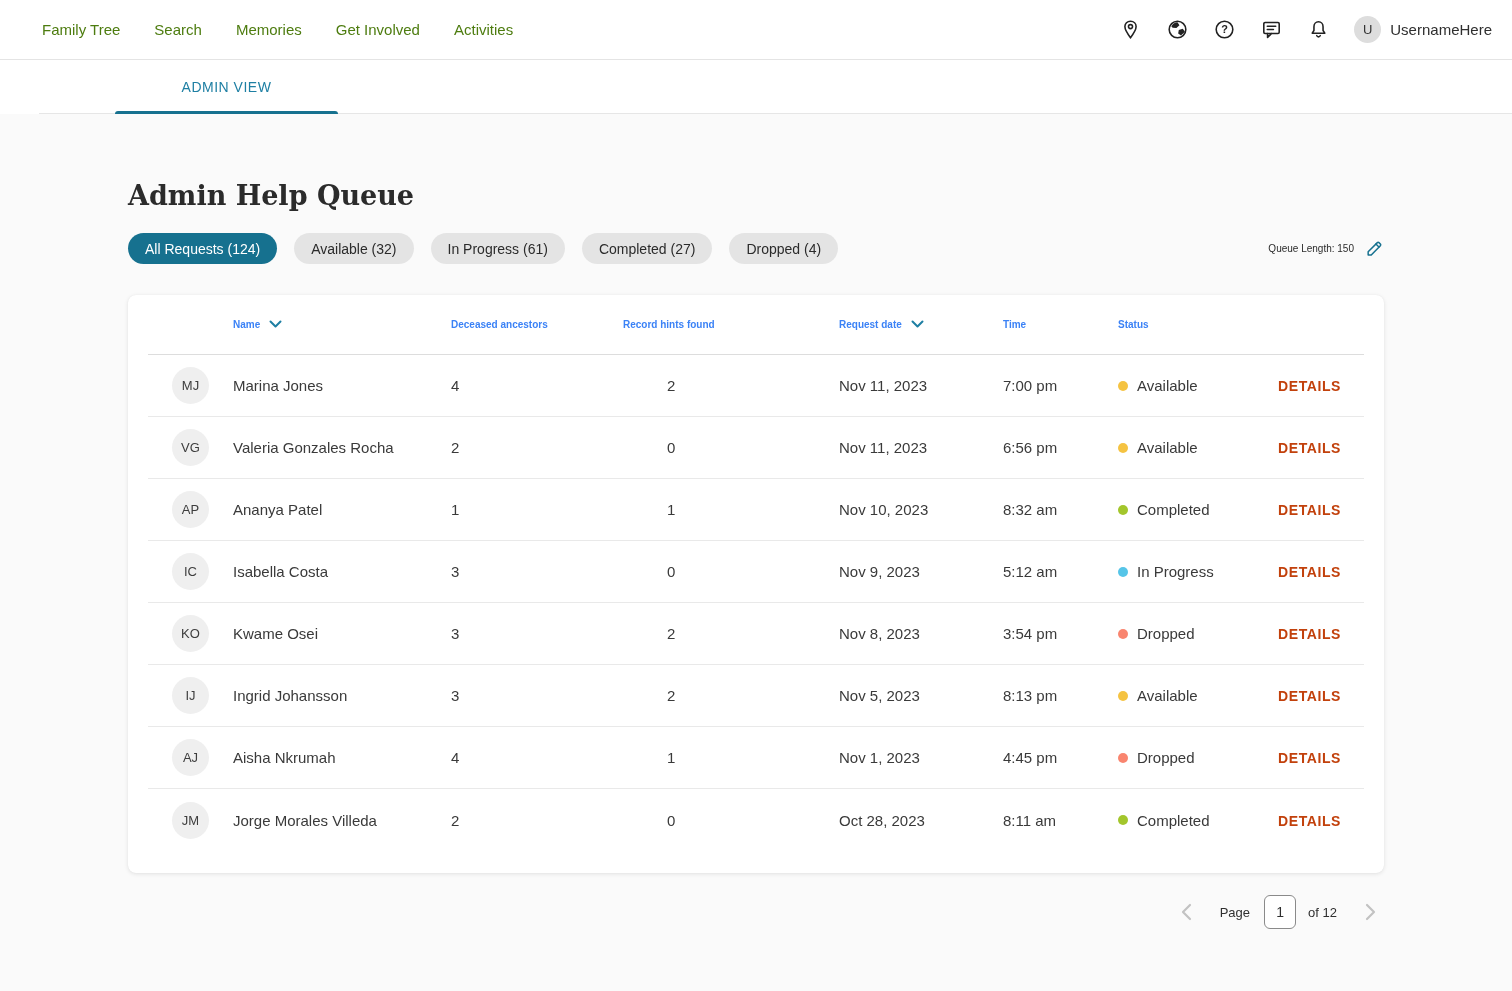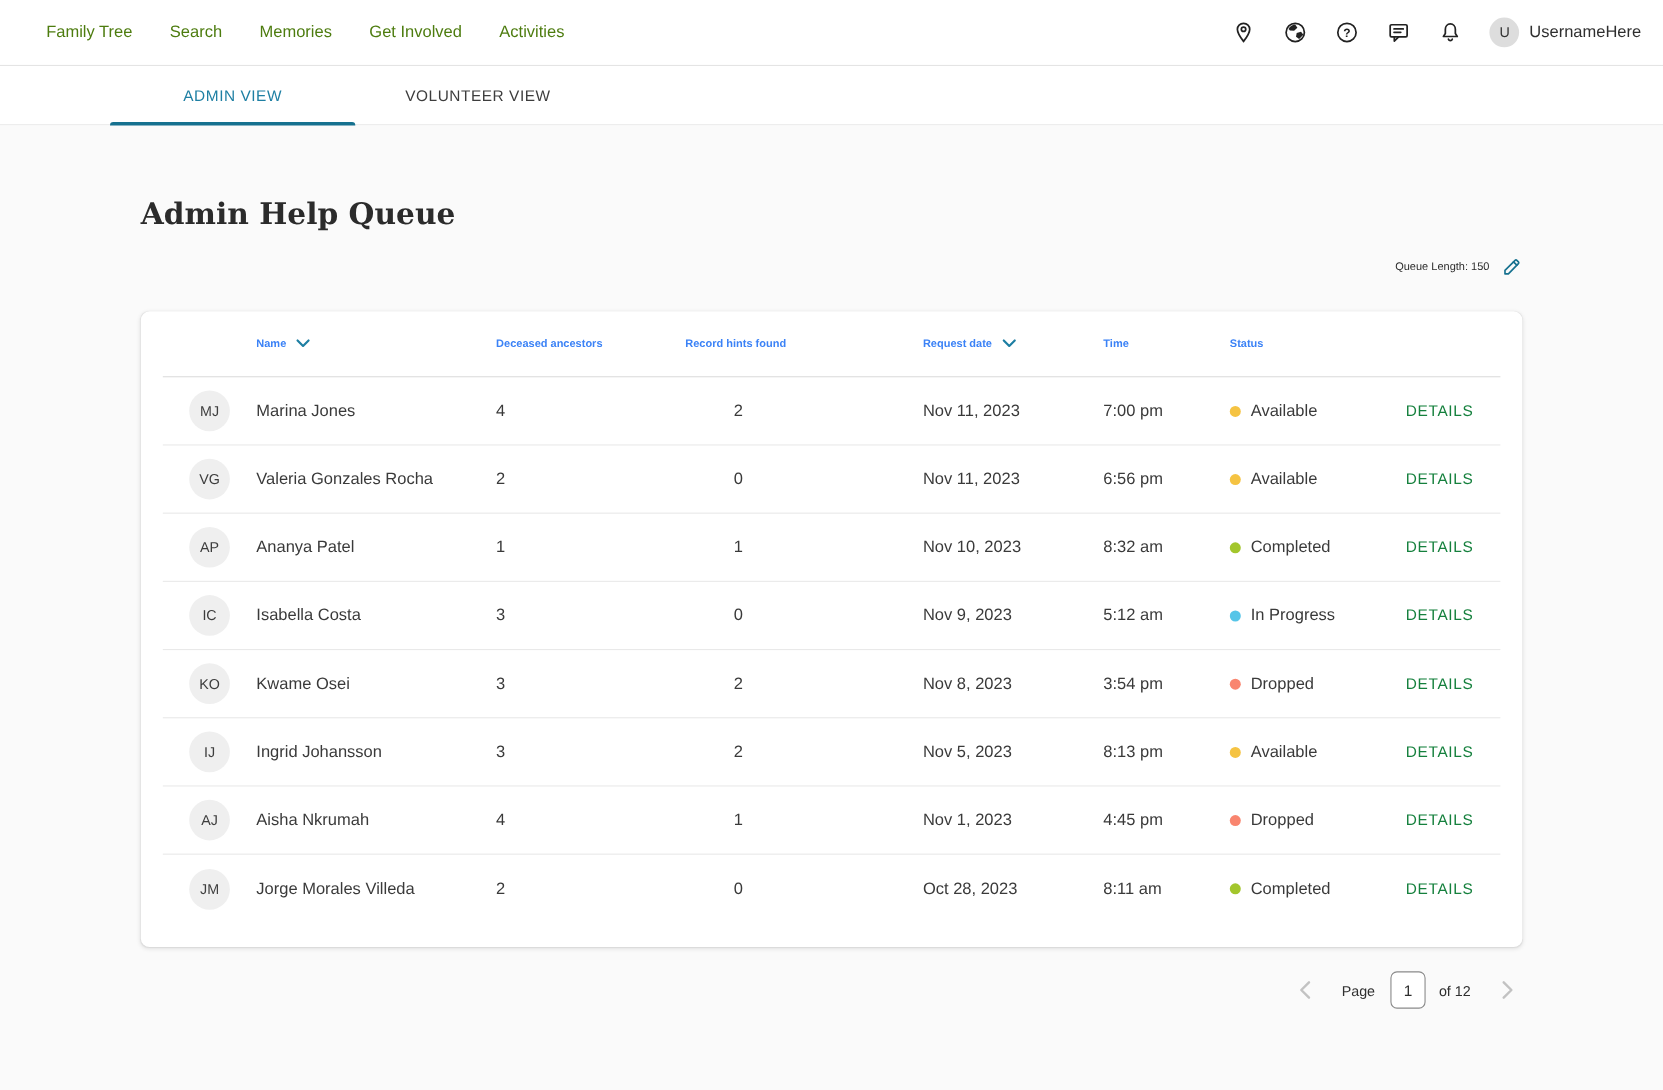--- a/index.html
+++ b/index.html
@@ -12,21 +12,21 @@
   .nav { display:flex; gap:34px; margin-left:28px; font-size:15px; color:#4d7c0f; }
   .nav-item { cursor:pointer; white-space:nowrap; }
   .header-right { margin-left:auto; display:flex; align-items:center; gap:25px; }
   .hicon { width:22px; height:22px; display:flex; align-items:center; justify-content:center; cursor:pointer; background:none; border:none; }
   .hicon svg { width:21px; height:21px; }
   .user-chip { display:flex; align-items:center; gap:9px; cursor:pointer; }
   .avatar { width:27px; height:27px; border-radius:50%; background:#ddd; display:flex; align-items:center; justify-content:center; font-size:13px; color:#333; }
   .username { font-size:15px; color:#2f2f2f; }
 
   
-  .tabbar { height:54px; background:#fff; display:flex; padding-left:100px; border-bottom:1px solid #e6e6e6; }
+  .tabbar { height:54px; background:#fff; display:flex; padding-left:76px; border-bottom:1px solid #e6e6e6;margin-left:39px; }
   .tab { width:223px; display:flex; align-items:center; justify-content:center; font-size:14px; letter-spacing:0.5px; color:#3d3d3d; position:relative; background:none; border:none; cursor:pointer; font-family:inherit; }
   .tab.active { color:#1E7FA3; }
   .tab.active::after { content:""; position:absolute; bottom:-1px; left:0; right:0; height:3px; background:#16718F; border-radius:3px 3px 0 0; }
 
   
   .content { background:#FAFAFA; height:877px; padding:66px 128px 0; }
   .page-title { font-family:"DejaVu Serif","Liberation Serif",serif; font-size:27px; font-weight:700; color:#2b2b2b; }
 
   .controls { display:flex; align-items:center; margin-top:22px; }
   .chips { display:flex; gap:17px; }
@@ -42,21 +42,21 @@
   .th { font-size:10px; font-weight:bold; color:#3b82f6; display:flex; align-items:center; background:none; border:none; font-family:inherit; padding:0; text-align:left; }
   .th.sortable { cursor:pointer; }
   .th .sort-icon { margin-left:9px; display:flex; }
   .tbody .trow:last-child { border-bottom:none; }
   .avatar-cell { padding-left:24px; }
   .row-avatar { width:37px; height:37px; border-radius:50%; background:#EFEFEF; display:flex; align-items:center; justify-content:center; font-size:13px; font-weight:normal; color:#3d3d3d; }
   .cell { font-size:15px; color:#3a3a3a; }
   .hints-cell { padding-left:44px; }
   .status-cell { display:flex; align-items:center; gap:9px; }
   .status-dot { width:10px; height:10px; border-radius:50%; background:#ccc; flex:none; }
-  .details-link { color:#15803d; font-size:14px; letter-spacing:0.6px; text-decoration:none; cursor:pointer; }
+  .details-link { color:#c2410c; font-size:14px; letter-spacing:0.6px; text-decoration:none; cursor:pointer;font-weight:bold; }
 
   
   .pagination { display:flex; align-items:center; justify-content:flex-end; margin-top:22px; padding-right:4px; font-size:13px; color:#2f2f2f; }
   .page-btn { background:none; border:none; cursor:pointer; display:flex; padding:4px; }
   .page-word { margin:0 14px 0 24px; }
   .page-input { width:32px; height:34px; border:1px solid #8a8a8a; border-radius:6px; text-align:center; font-size:14px; font-family:inherit; color:#2f2f2f; background:#fff; }
   .page-total { margin:0 24px 0 12px; white-space:nowrap; }
 </style>
 </head>
 <body>
@@ -106,27 +106,33 @@
     </button>
     <div class="user-chip">
       <span class="avatar">U</span>
       <span class="username">UsernameHere</span>
     </div>
   </div>
 </div>
 
 <div class="tabbar">
   <button class="tab active">ADMIN VIEW</button>
-  <button class="tab">VOLUNTEER VIEW</button>
 </div>
 
 <div class="content">
   <h1 class="page-title">Admin Help Queue</h1>
 
   <div class="controls">
+    <div class="chips">
+      <button class="chip active">All Requests (124)</button>
+      <button class="chip">Available (32)</button>
+      <button class="chip">In Progress (61)</button>
+      <button class="chip">Completed (27)</button>
+      <button class="chip">Dropped (4)</button>
+    </div>
     <div class="queue-length">
       <span>Queue Length: 150</span>
       <button class="edit-btn">
         <span style="display:flex;">
           <svg width="19" height="19" viewBox="0 0 24 24" fill="none" stroke="#16718F" stroke-width="1.9" stroke-linejoin="round" stroke-linecap="round">
             <path d="M4 20.2 v-4 L15.6 4.6 a1.4 1.4 0 0 1 2 0 l1.8 1.8 a1.4 1.4 0 0 1 0 2 L7.9 20.2 H4 Z"></path>
             <path d="M13.8 6.4 l3.8 3.8"></path>
           </svg>
         </span>
       </button>

